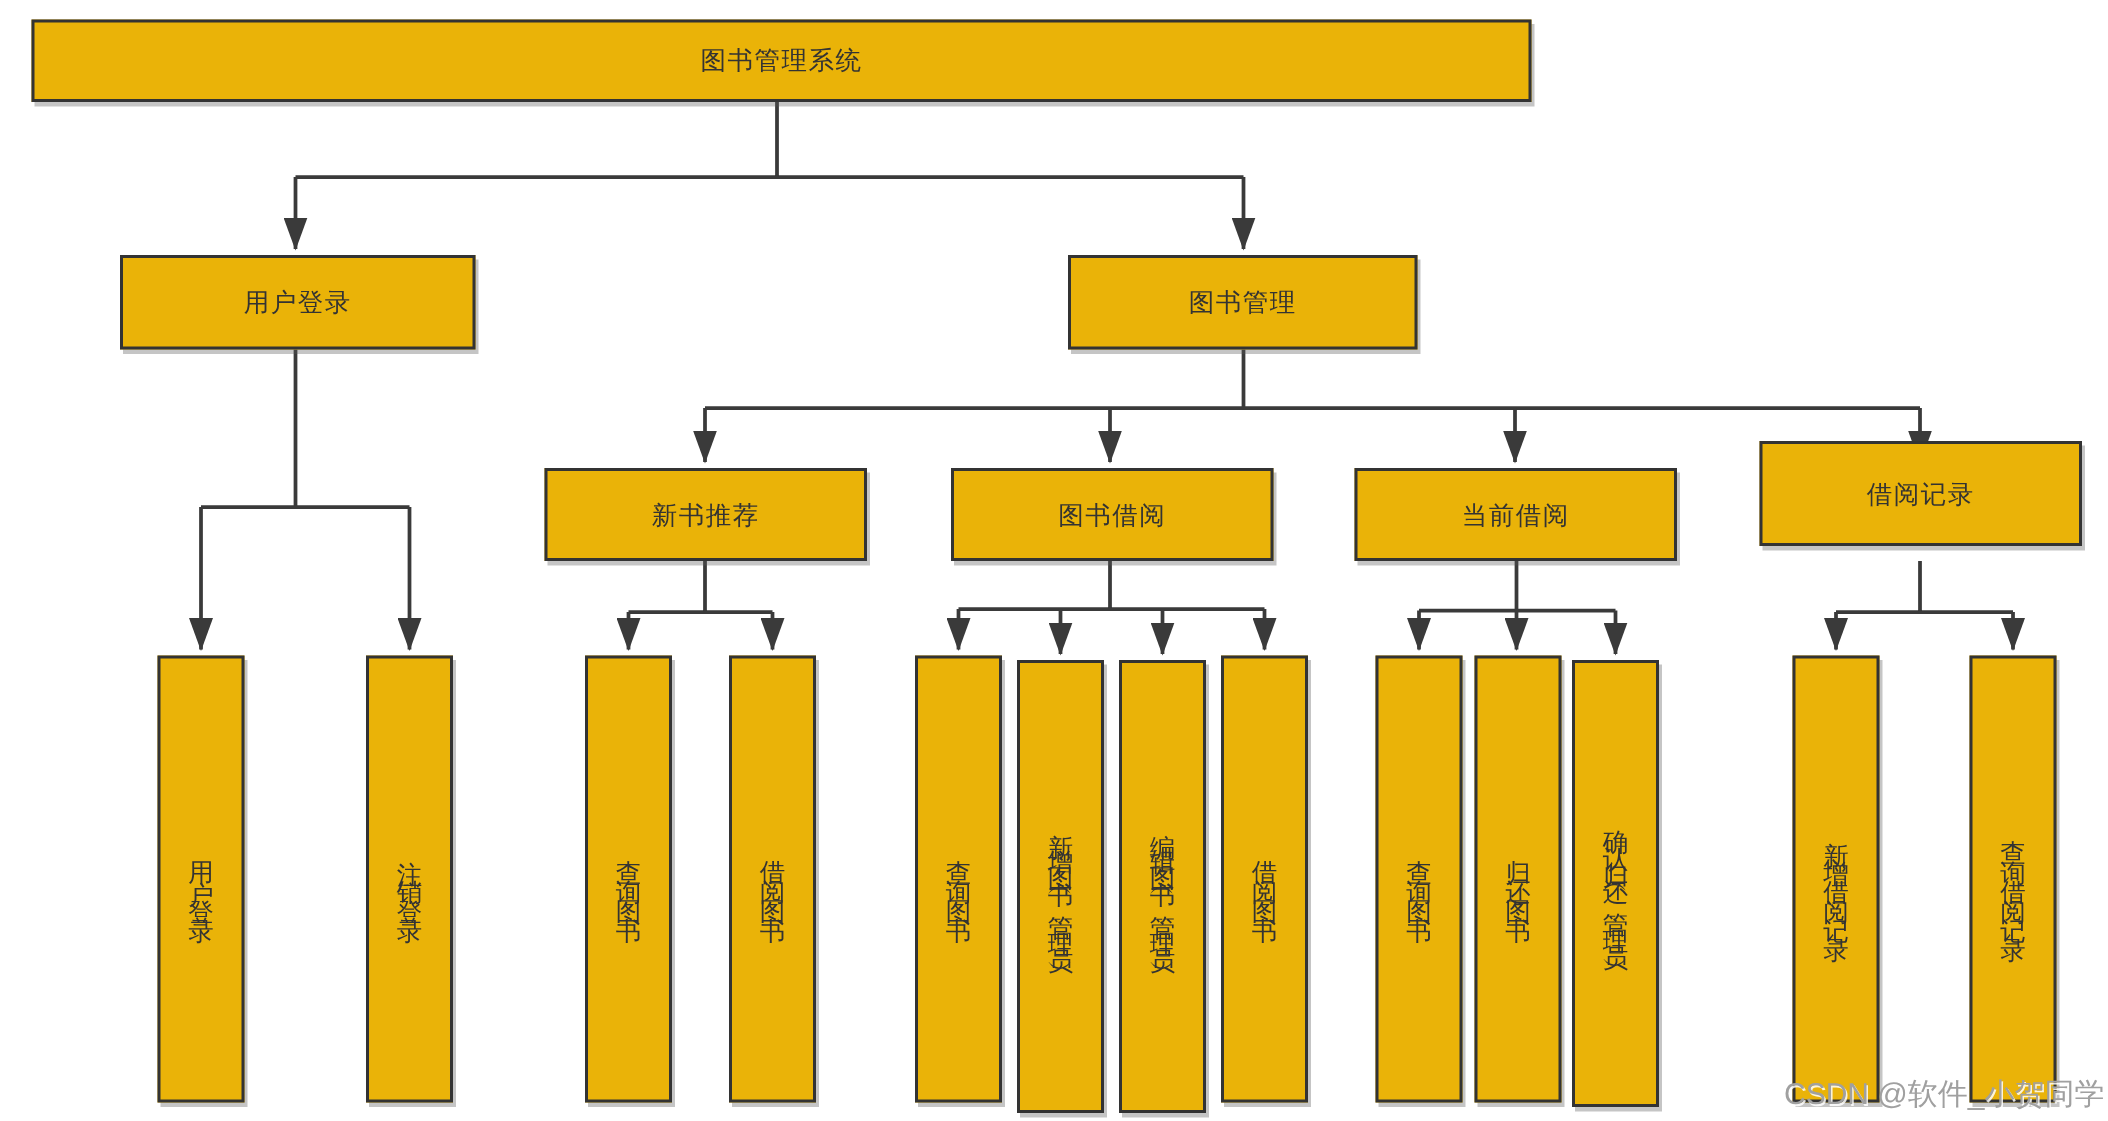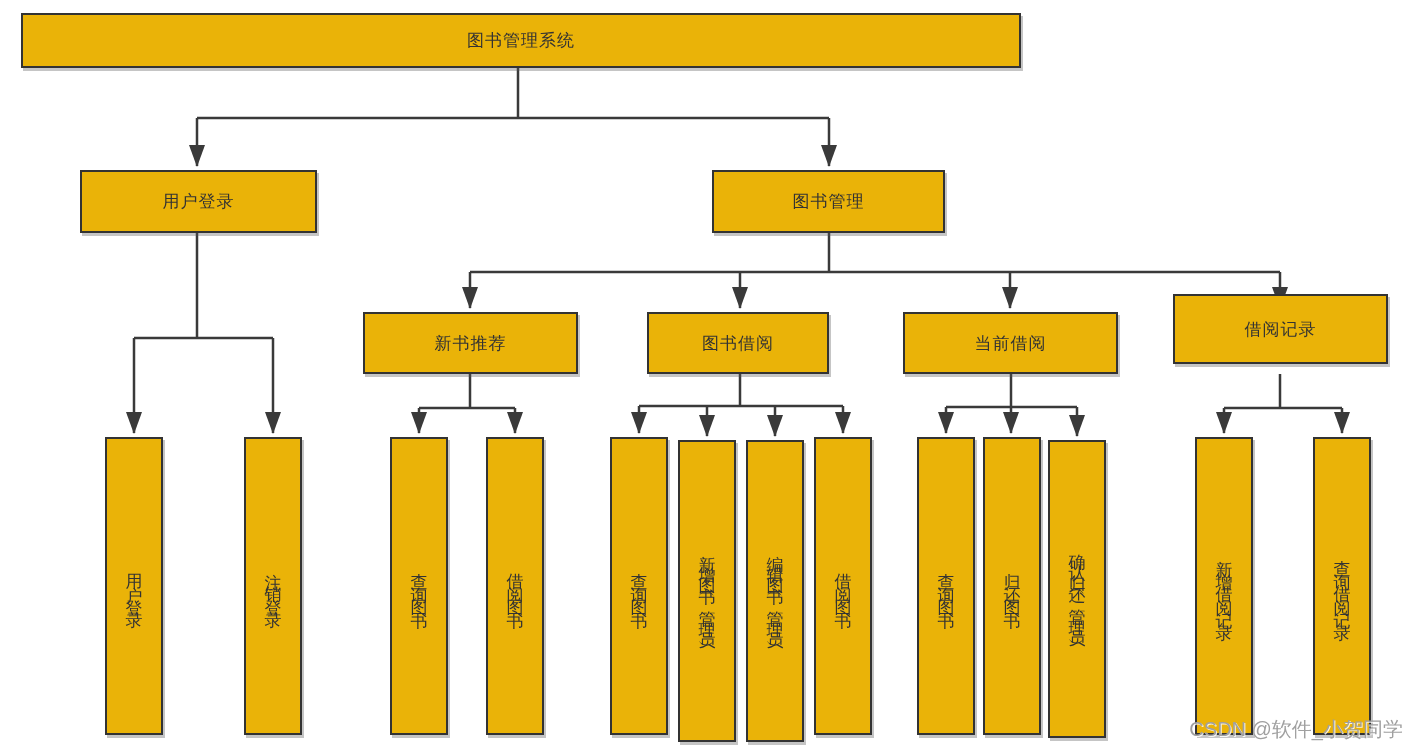--- a/index.html
+++ b/index.html
@@ -88,21 +88,21 @@
   <div class="node" style="left:80px;top:170px;width:237px;height:63px;">
     <span>用户登录</span>
   </div>
   <div class="node" style="left:363px;top:312px;width:215px;height:62px;">
     <span>新书推荐</span>
   </div>
 
   <div class="node" style="left:712px;top:170px;width:233px;height:63px;">
     <span>图书管理</span>
   </div>
-  <div class="node" style="left:647px;top:312px;width:182px;height:62px;">
+  <div class="node" style="left:634px;top:312px;width:215px;height:62px;">
     <span>图书借阅</span>
   </div>
   <div class="node" style="left:903px;top:312px;width:215px;height:62px;align-items:center;">
     <span>当前借阅</span>
   </div>
   <div class="node" style="left:1173px;top:294px;width:215px;height:70px;">
     <span>借阅记录</span>
   </div>
 
   <div class="node vbox" style="left:105px;top:437px;width:58px;height:298px;">

